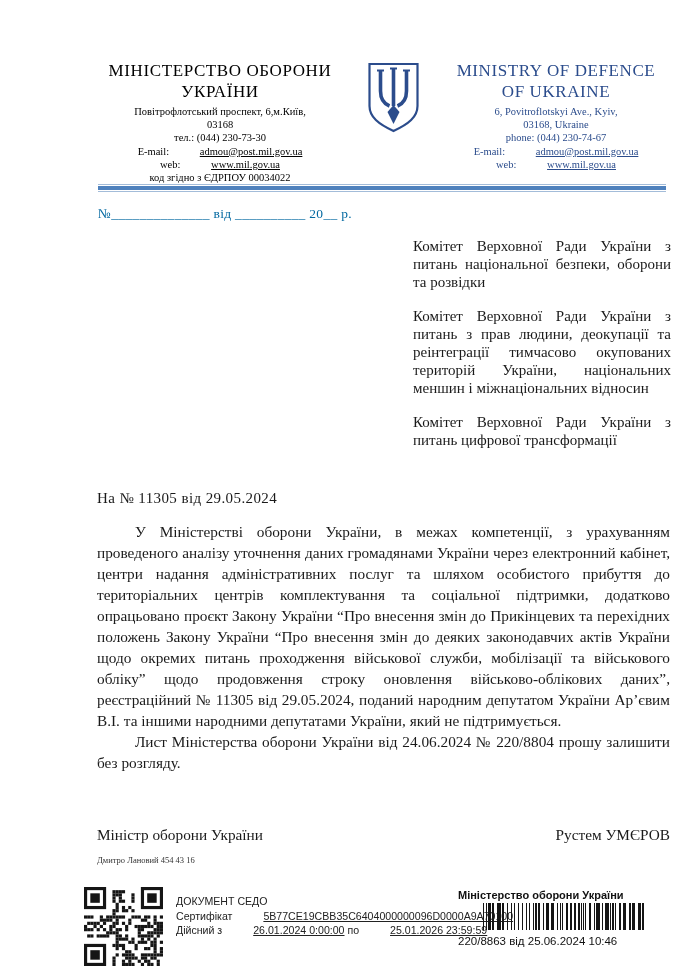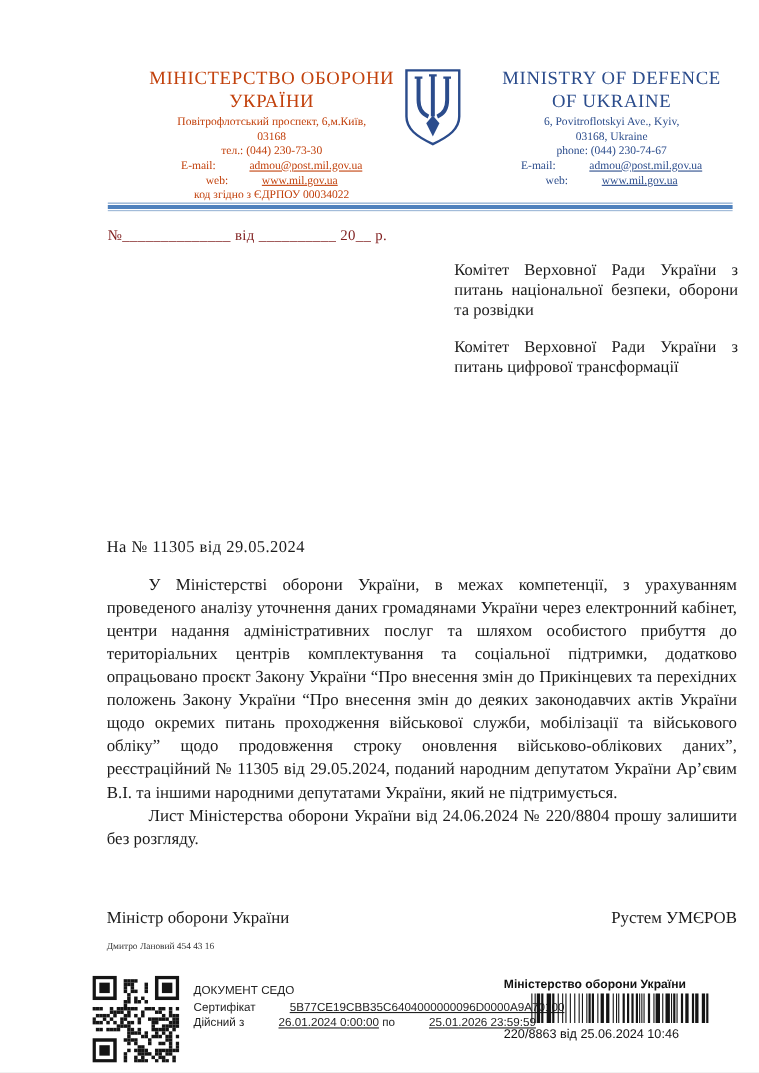--- a/index.html
+++ b/index.html
@@ -2,32 +2,32 @@
 <html lang="uk"><head>
 <meta charset="utf-8">
 <style>
   html,body{margin:0;padding:0;background:#e8e8e8;}
   .page{
     position:relative;width:690px;height:975px;background:#ffffff;
     margin:0 auto;overflow:hidden;
     font-family:"Liberation Serif","DejaVu Serif",serif;color:#1a1a1a;
   }
   
-  .hdr-left{position:absolute;left:111px;top:60px;width:272px;text-align:center;color:#c2410c;}
+  .hdr-left{position:absolute;left:84px;top:60px;width:272px;text-align:center;color:#000000;}
   .hdr-right{position:absolute;left:426px;top:60px;width:260px;text-align:center;color:#2b4c8c;}
   .hdr-title{font-size:17px;line-height:21px;letter-spacing:0.6px;white-space:nowrap;}
   .hdr-sub{font-size:10.5px;line-height:13.2px;margin-top:3px;}
   .u{text-decoration:underline;margin-left:28px;}
   .emblem{position:absolute;left:365px;top:61px;width:57px;height:74px;}
   .divider{position:absolute;left:98px;top:184px;width:568px;height:8px;
     background:linear-gradient(to bottom,
       #a3bcd9 0,#a3bcd9 1px,#ffffff 1px,#ffffff 2px,
       #4f81bd 2px,#4f81bd 6px,
       #ffffff 6px,#ffffff 7px,#a3bcd9 7px,#a3bcd9 8px);}
-  .refline{position:absolute;left:98px;top:206px;color:#7f1d1d;font-size:13.5px;letter-spacing:0.3px;}
+  .refline{position:absolute;left:98px;top:206px;color:#0369a1;font-size:13.5px;letter-spacing:0.3px;}
   
   .addr{position:absolute;left:413px;top:237px;width:258px;font-size:15px;line-height:18px;}
   .addr p{margin:0 0 16px 0;text-align:justify;text-align-last:left;}
   
   .replyref{position:absolute;left:97px;top:490px;font-size:15px;letter-spacing:0.4px;}
   .body-text{position:absolute;left:97px;top:521px;width:573px;font-size:15.3px;line-height:21px;}
   .body-text p{margin:0;text-align:justify;text-align-last:left;text-indent:38px;}
   
   .sig{position:absolute;left:97px;top:826px;width:573px;display:flex;justify-content:space-between;font-size:15.3px;}
   .contact{position:absolute;left:97px;top:855px;font-size:8.5px;color:#333;}
@@ -88,20 +88,21 @@
       <div><span>web: </span><span class="u">www.mil.gov.ua</span></div>
     </div>
   </div>
 
   <div class="divider"></div>
 
   <div class="refline">№______________ від __________ 20__ р.</div>
 
   <div class="addr">
     <p>Комітет Верховної Ради України з питань національної безпеки, оборони та розвідки</p>
+    <p>Комітет Верховної Ради України з питань з прав людини, деокупації та реінтеграції тимчасово окупованих територій України, національних меншин і міжнаціональних відносин</p>
     <p>Комітет Верховної Ради України з питань цифрової трансформації</p>
   </div>
 
   <div class="replyref">На № 11305 від 29.05.2024</div>
 
   <div class="body-text">
     <p>У Міністерстві оборони України, в межах компетенції, з урахуванням проведеного аналізу уточнення даних громадянами України через електронний кабінет, центри надання адміністративних послуг та шляхом особистого прибуття до територіальних центрів комплектування та соціальної підтримки, додатково опрацьовано проєкт Закону України “Про внесення змін до Прикінцевих та перехідних положень Закону України “Про внесення змін до деяких законодавчих актів України щодо окремих питань проходження військової служби, мобілізації та військового обліку” щодо продовження строку оновлення військово-облікових даних”, реєстраційний № 11305 від 29.05.2024, поданий народним депутатом України Ар’євим В.І. та іншими народними депутатами України, який не підтримується.</p>
     <p>Лист Міністерства оборони України від 24.06.2024 № 220/8804 прошу залишити без розгляду.</p>
   </div>
 

